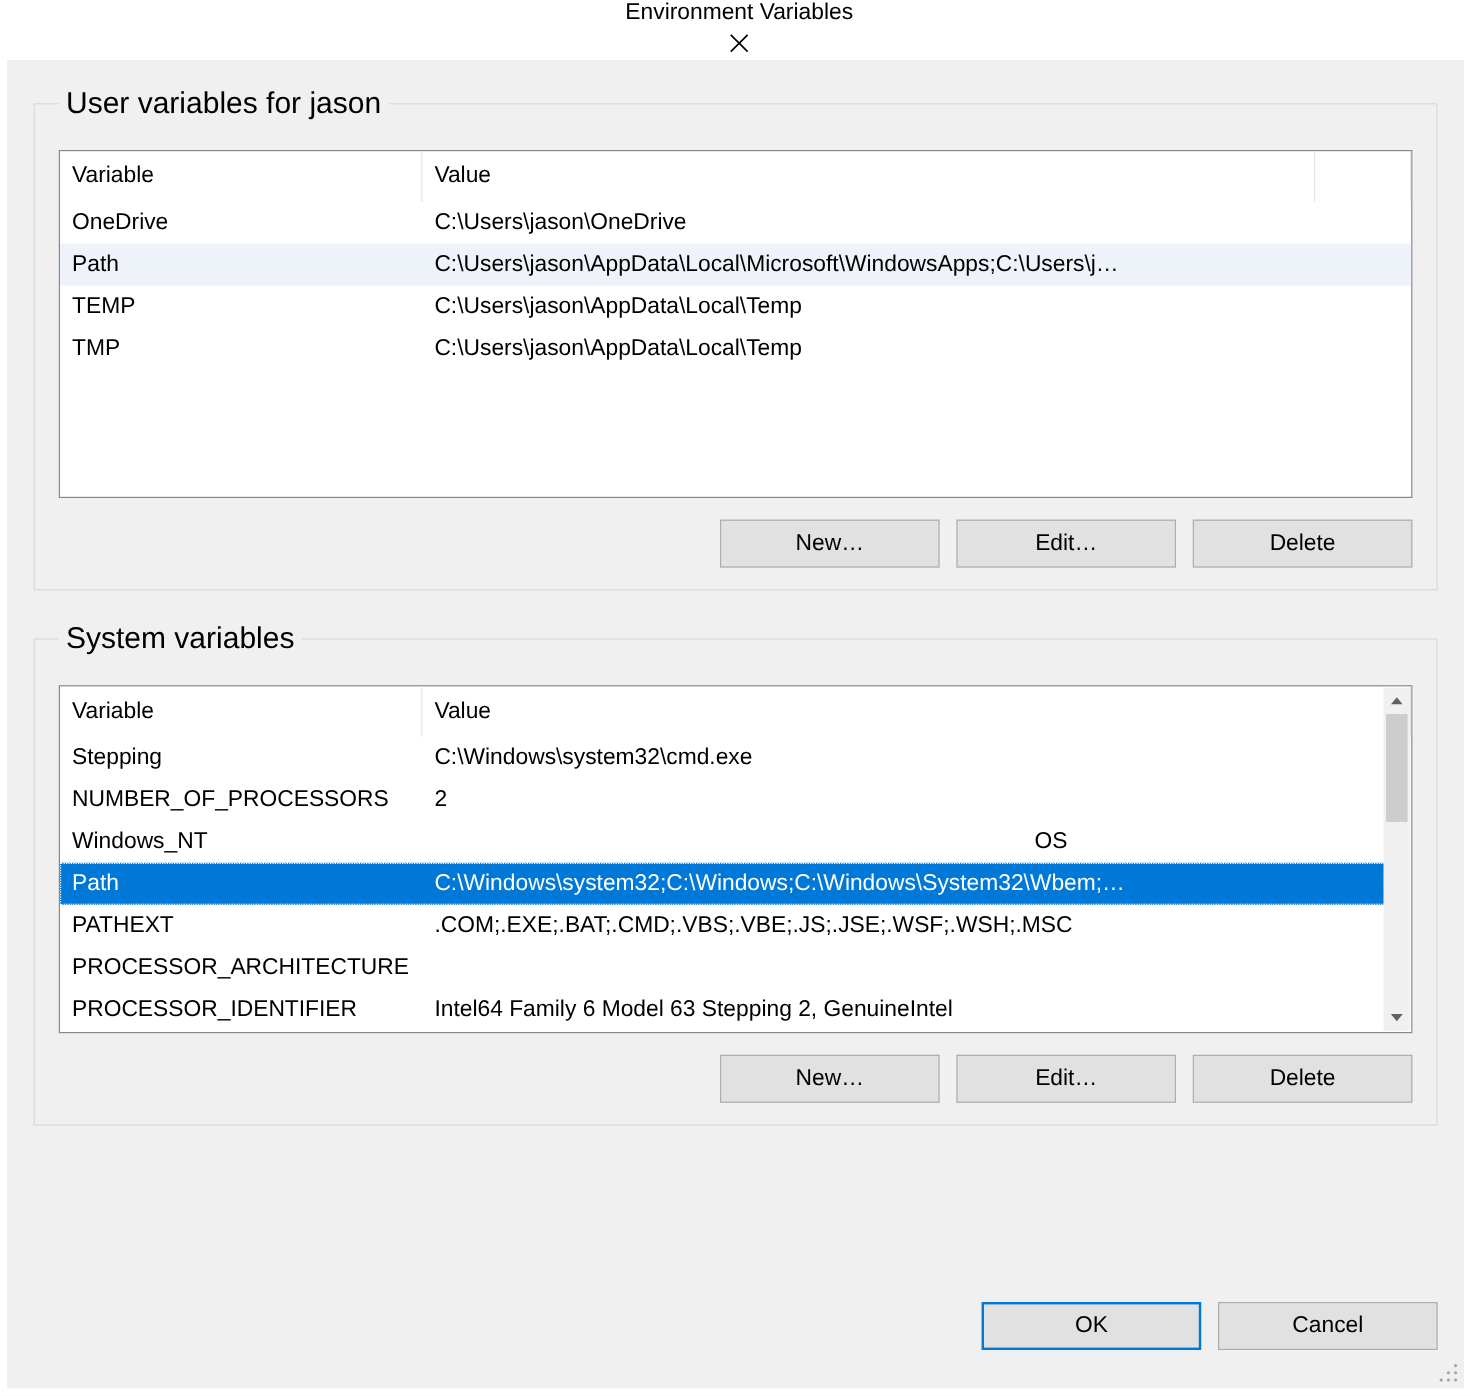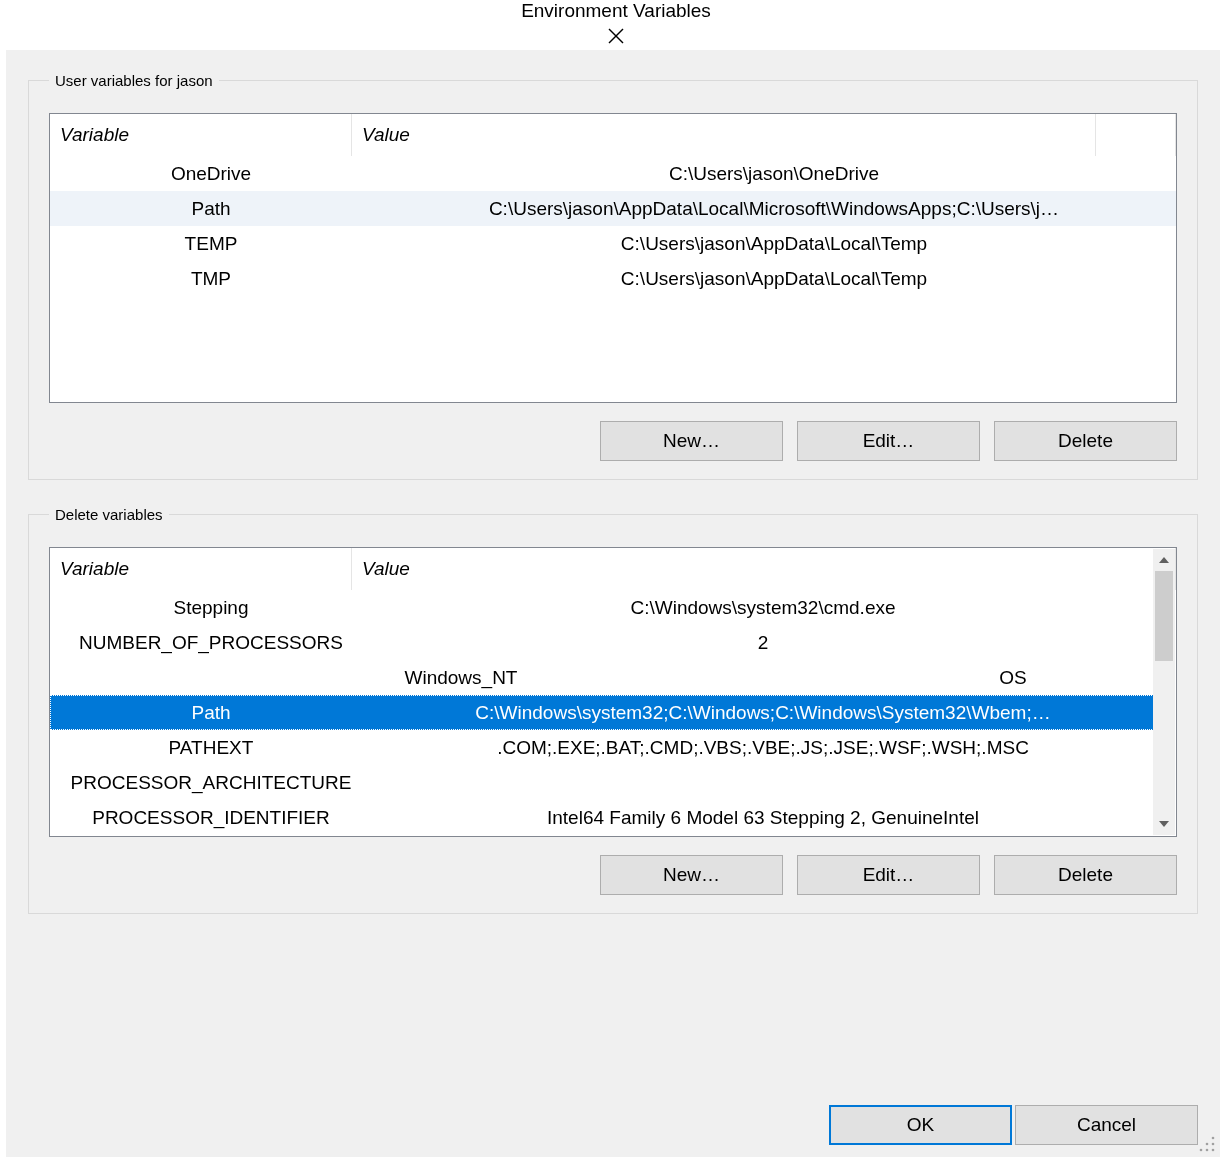--- a/index.html
+++ b/index.html
@@ -34,62 +34,60 @@
     padding: 22px 22px 12px 22px;
   }
   fieldset.group {
     border: 1px solid #d9d9d9;
     margin: 0 0 26px 0;
     padding: 18px 20px 18px 20px;
     position: relative;
   }
   fieldset.group legend {
     padding: 0 6px;
-    font-size: 15px;
+    font-size: 25px;
     color: #000;
     background: #f0f0f0;
   }
   .listbox {
     background: #fff;
     border: 1px solid #828790;
     margin-top: 6px;
     position: relative;
   }
   .lb-user { height: 290px; }
   .lb-sys  { height: 290px; }
   .lb-header {
     display: flex;
     height: 42px;
     align-items: center;
-    font-style: italic;
   }
   .lb-header .col {
     border-right: 1px solid #e5e5e5;
     height: 100%;
     display: flex; align-items: center;
     padding-left: 10px;
     color: #000;
   }
   .lb-body {
     position: absolute;
     top: 42px; left: 0; right: 0; bottom: 0;
     overflow: hidden;
   }
   .lb-body.has-scroll { right: 22px; }
   .row {
     display: flex;
     height: 35px;
     align-items: center;
   }
   .row .cell {
-    padding-left: 20px;
+    padding-left: 10px;
     white-space: nowrap;
     overflow: hidden;
     text-overflow: ellipsis;
-    text-align: center;
   }
   .col-var  { flex: 0 0 302px; }
   .col-val  { flex: 1 1 auto; min-width: 0; }
   .col-hdr-extra { flex: 0 0 80px; border-right: none; }
   .row.light-sel { background: #eef3f9; }
   .row.selected {
     background: #0078d7;
     color: #fff;
     outline: 1px dotted #fff;
     outline-offset: -1px;
@@ -109,23 +107,23 @@
     font-size: 19px;
     color: #000;
     cursor: default;
   }
   button.win.default {
     border: 2px solid #0078d7;
     background: #e1e1e1;
   }
   .footer {
     position: absolute;
-    right: 22px; bottom: 12px;
-    display: flex;
-    gap: 3px;
+    right: 22px; bottom: 32px;
+    display: flex;
+    gap: 14px;
   }
   .scrollbar {
     position: absolute;
     top: 1px; right: 1px; bottom: 1px;
     width: 22px;
     background: #f0f0f0;
     display: flex;
     flex-direction: column;
     align-items: center;
   }
@@ -192,21 +190,21 @@
     </div>
 
     <div class="btnrow">
       <button class="win">New…</button>
       <button class="win">Edit…</button>
       <button class="win">Delete</button>
     </div>
   </fieldset>
 
   <fieldset class="group">
-    <legend>Delete variables</legend>
+    <legend>System variables</legend>
 
     <div class="listbox lb-sys">
       <div class="lb-header">
         <div class="col col-var">Variable</div>
         <div class="col col-val">Value</div>
       </div>
       <div class="lb-body has-scroll" id="sys-rows">
           <div class="row">
             <div class="cell col-var">Stepping</div>
             <div class="cell col-val">C:\Windows\system32\cmd.exe</div>

